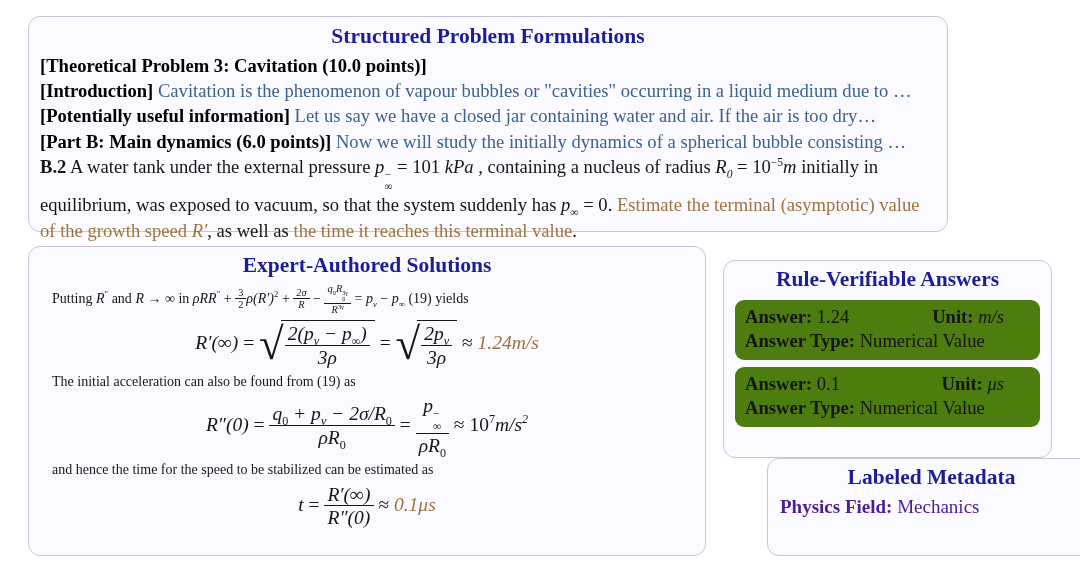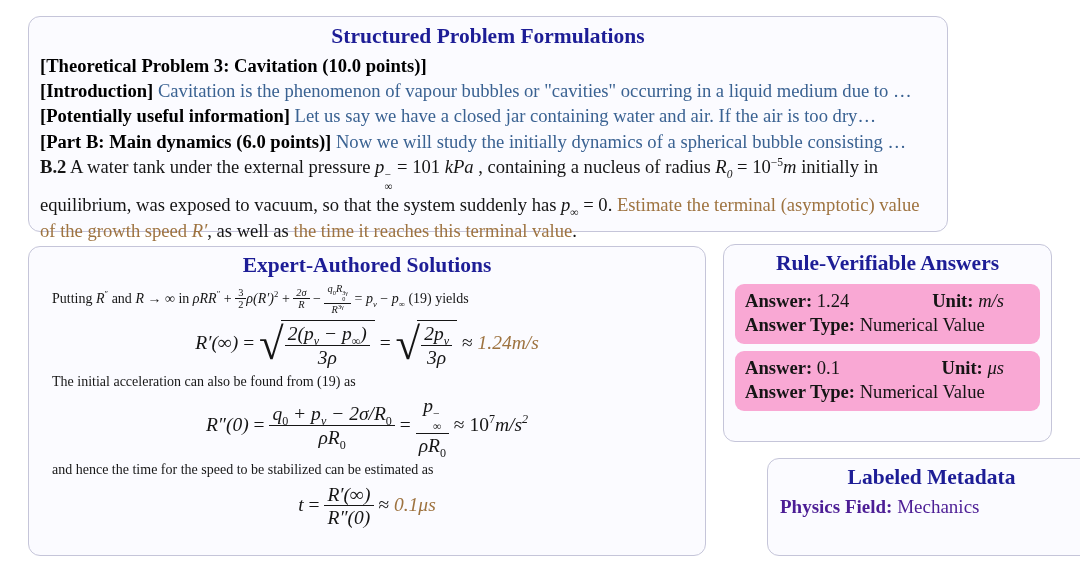--- a/index.html
+++ b/index.html
@@ -6,21 +6,21 @@
   body{
     width:1080px;height:572px;background:#ffffff;position:relative;
     font-family:"Liberation Serif", serif;color:#151515;overflow:hidden;
   }
   .panel{
     position:absolute;background:#fbfbff;border:1.5px solid #c5c5d9;
     border-radius:12px;box-sizing:border-box;
   }
   #panel-problem{left:28px;top:16px;width:920px;height:216px;padding:3px 11px 6px;}
   #panel-solutions{left:28px;top:246px;width:678px;height:310px;padding:2px 23px 4px;}
-  #panel-answers{left:723px;top:244px;width:329px;height:198px;padding:2px 8px;}
+  #panel-answers{left:723px;top:260px;width:329px;height:198px;padding:2px 8px;}
   #panel-metadata{left:723px;top:458px;width:329px;height:98px;padding:2px 12px;margin-left:44px;}
   .panel-title{
     text-align:center;font-weight:bold;color:#1d1d96;font-size:21.5px;
     margin:3px 0 3px;line-height:1.25;
   }
   .prob-line{font-size:18.6px;line-height:1.36;color:#3a6292;margin:0;}
   .prob-label{font-weight:bold;color:#000000;}
   .b2{color:#151515;}
   .b2-label{font-weight:bold;}
   .hl{color:#9e7340;}
@@ -35,21 +35,21 @@
   .sol-eq{font-size:19.5px;text-align:center;margin:4px 0;}
   .frac{display:inline-block;text-align:center;vertical-align:middle;}
   .frac>.num{display:block;padding:0 3px;line-height:1.1;}
   .frac>.den{display:block;border-top:1.4px solid #161616;padding:0 3px;line-height:1.2;}
   .frac.small{font-size:0.74em;}
   .sqrt{display:inline-flex;align-items:center;vertical-align:middle;}
   .sqrt-sign{font-size:2.3em;line-height:0.8;font-weight:400;margin-right:-3px;}
   .sqrt-body{border-top:1.6px solid #161616;padding:2px 5px 0 4px;}
   
   .ans-card{
-    background:#f9a8d4;border-radius:9px;margin:7px 3px 6px;
+    background:#4d7c0f;border-radius:9px;margin:7px 3px 6px;
     padding:5px 10px 6px;font-size:18.6px;line-height:1.32;color:#151515;
   }
   .ans-row{display:flex;}
   .ans-right{margin-left:auto;padding-right:26px;}
   .bold{font-weight:bold;}
   
   .meta-row{font-size:19px;line-height:1.34;color:#4c1d95;}
 </style>
 </head>
 <body>

